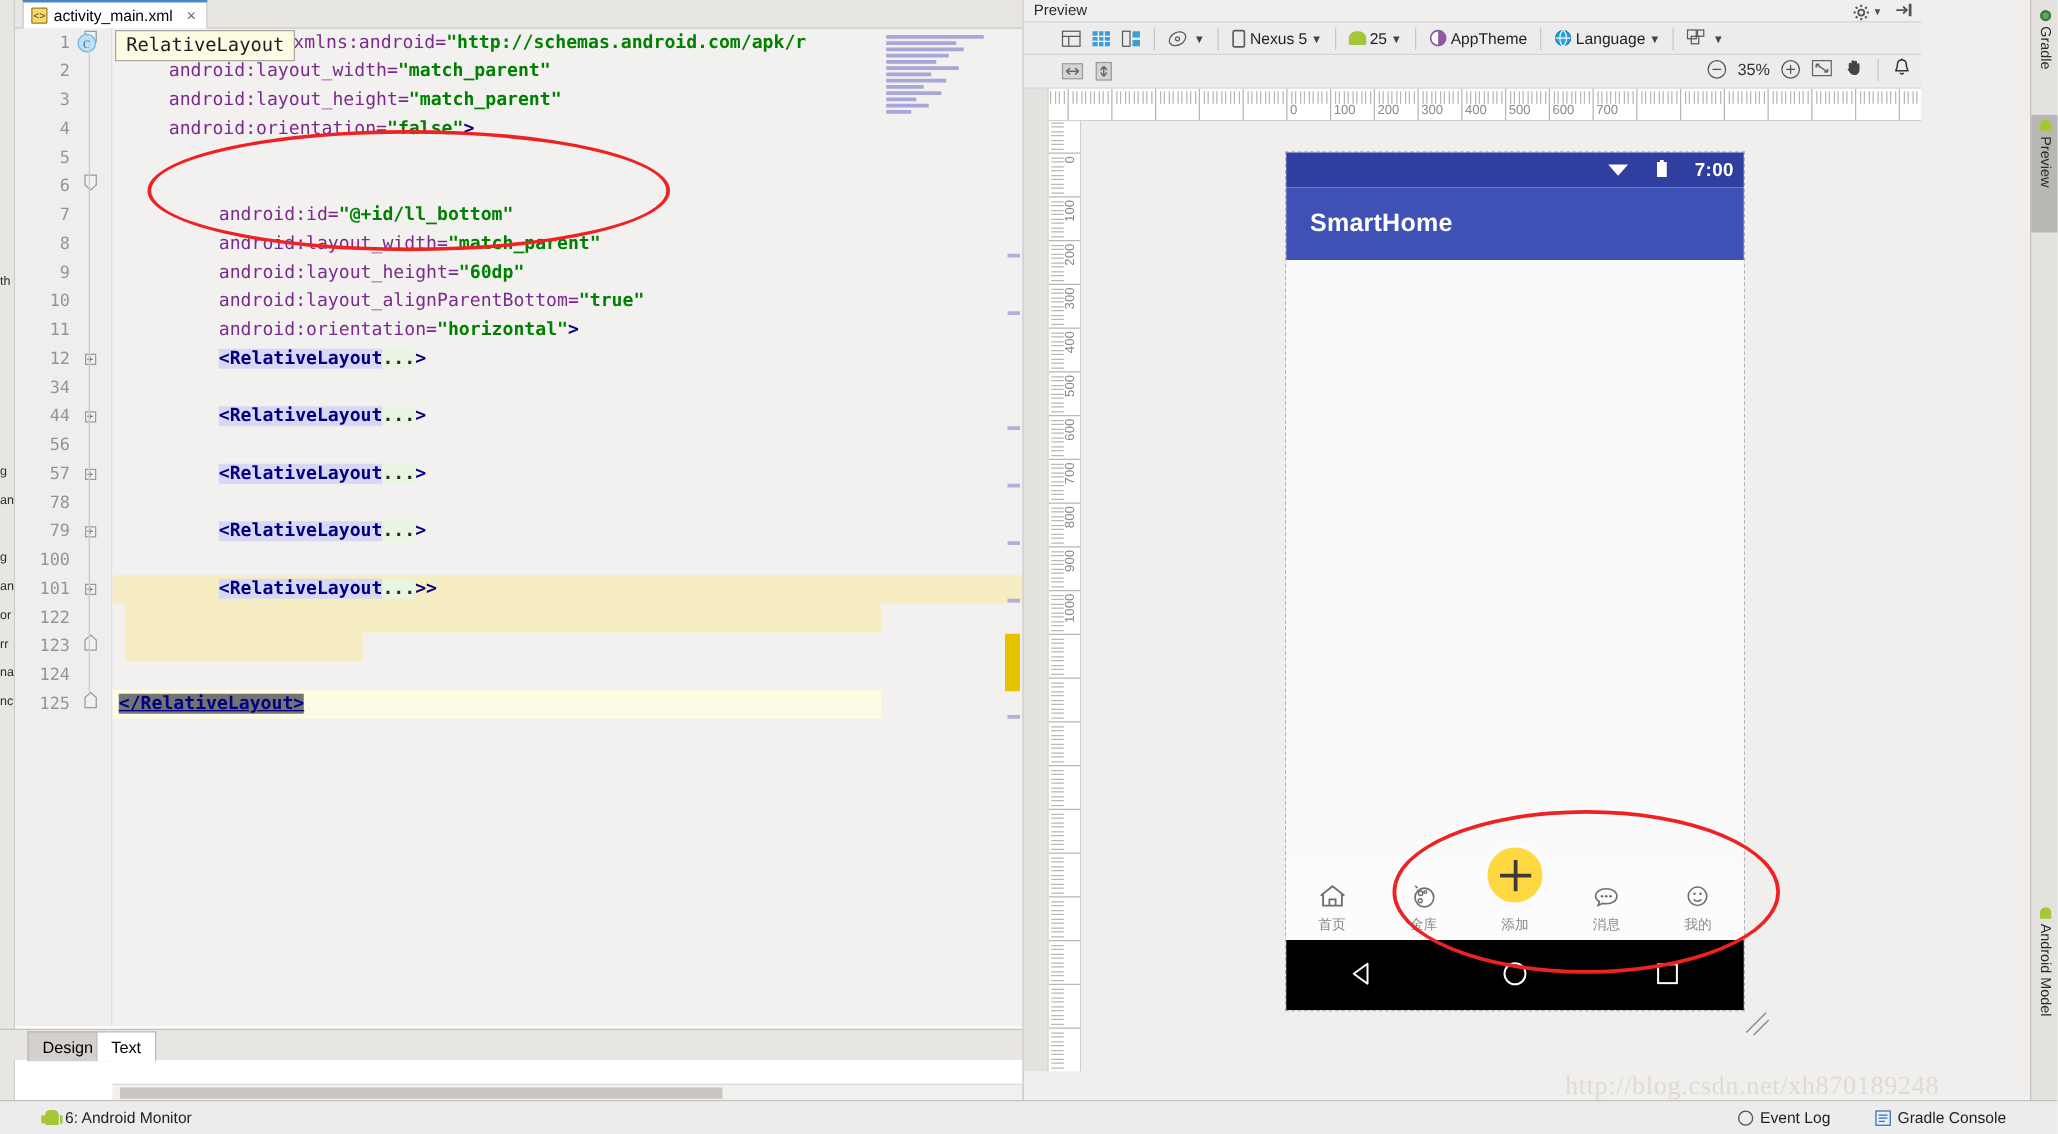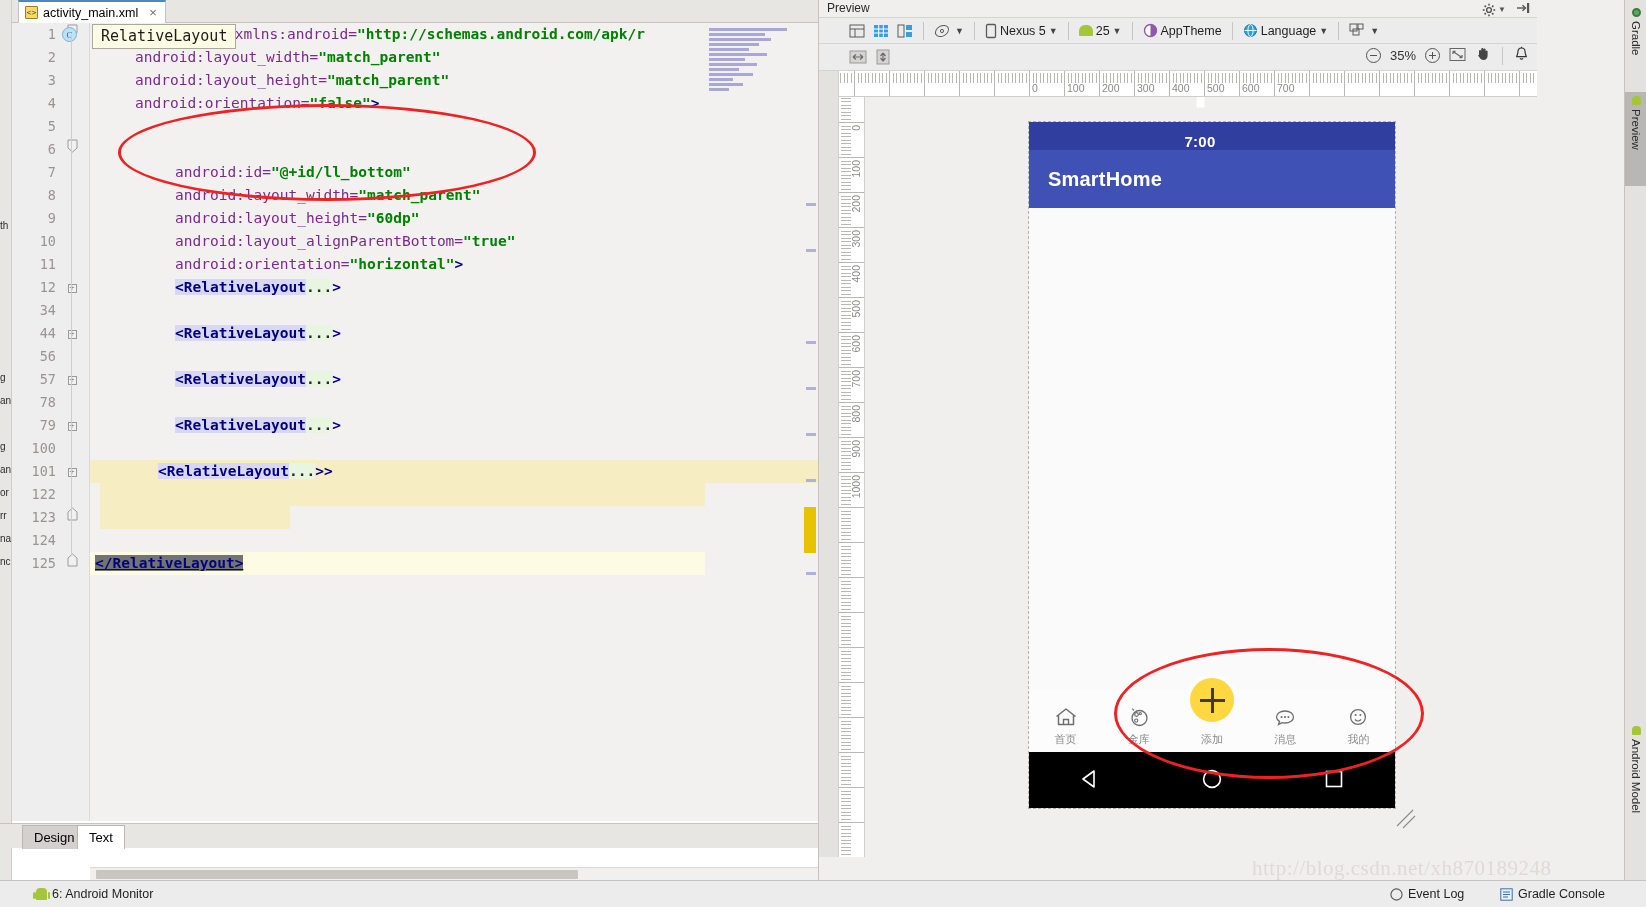--- a/index.html
+++ b/index.html
@@ -226,21 +226,21 @@
 
   
   #device {
     position:absolute; left:164px; top:25px; width:366px; height:686px;
     background:#fafafa; outline:1px dashed #b5b3b0;
   }
   #statusbar {
     position:absolute; left:0; top:0; width:100%; height:28px;
     background:#303f9f; color:#fff;
     display:flex; align-items:center; justify-content:flex-end;
-    gap:22px; padding-right:24px;flex-direction:column;
+    gap:22px; padding-right:8px;
   }
   #statusbar .time { font-size:15px; font-weight:bold; letter-spacing:.3px;}
   #actionbar {
     position:absolute; left:0; top:28px; width:100%; height:58px;
     background:#3f51b5; color:#fff;
     display:flex; align-items:center; padding-left:19px;
   }
   #actionbar .apptitle { font-size:20px; font-weight:bold; letter-spacing:.2px;}
   #content { position:absolute; left:0; top:86px; width:100%; bottom:56px; background:#fafafa;}
 
@@ -430,21 +430,21 @@
       <div class="line" style="top:322px;"></div>
 
       <div class="line" style="top:345px;left:85px;"><span class="tagname hl-select">&lt;RelativeLayout</span><span class="dots">...</span><span class="punc">&gt;</span></div>
 
       <div class="line" style="top:368px;"></div>
 
       <div class="line" style="top:391px;left:85px;"><span class="tagname hl-select">&lt;RelativeLayout</span><span class="dots">...</span><span class="punc">&gt;</span></div>
 
       <div class="line" style="top:414px;"></div>
 
-      <div class="line hl-yellow" style="top:437px;left:0px;padding-left:68px;"><span class="tagname hl-select">&lt;RelativeLayout</span><span class="dots">...</span><span class="punc">&gt;&gt;</span></div>
+      <div class="line hl-yellow" style="top:437px;left:0px;padding-left:85px;"><span class="tagname hl-select">&lt;RelativeLayout</span><span class="dots">...</span><span class="punc">&gt;&gt;</span></div>
 
       <div class="line hl-yellow" style="top:460px;left:10px;width:605px;"></div>
 
       <div class="line hl-yellow" style="top:483px;left:10px;width:190px;"></div>
 
       <div class="line" style="top:506px;"></div>
 
       <div class="line hl-lyellow" style="top:529px;left:0px;width:615px;"></div>
       <div class="line" style="top:529px;left:5px;"><span class="punc hl-cursor uline">&lt;/RelativeLayout&gt;</span></div>
     </div>

